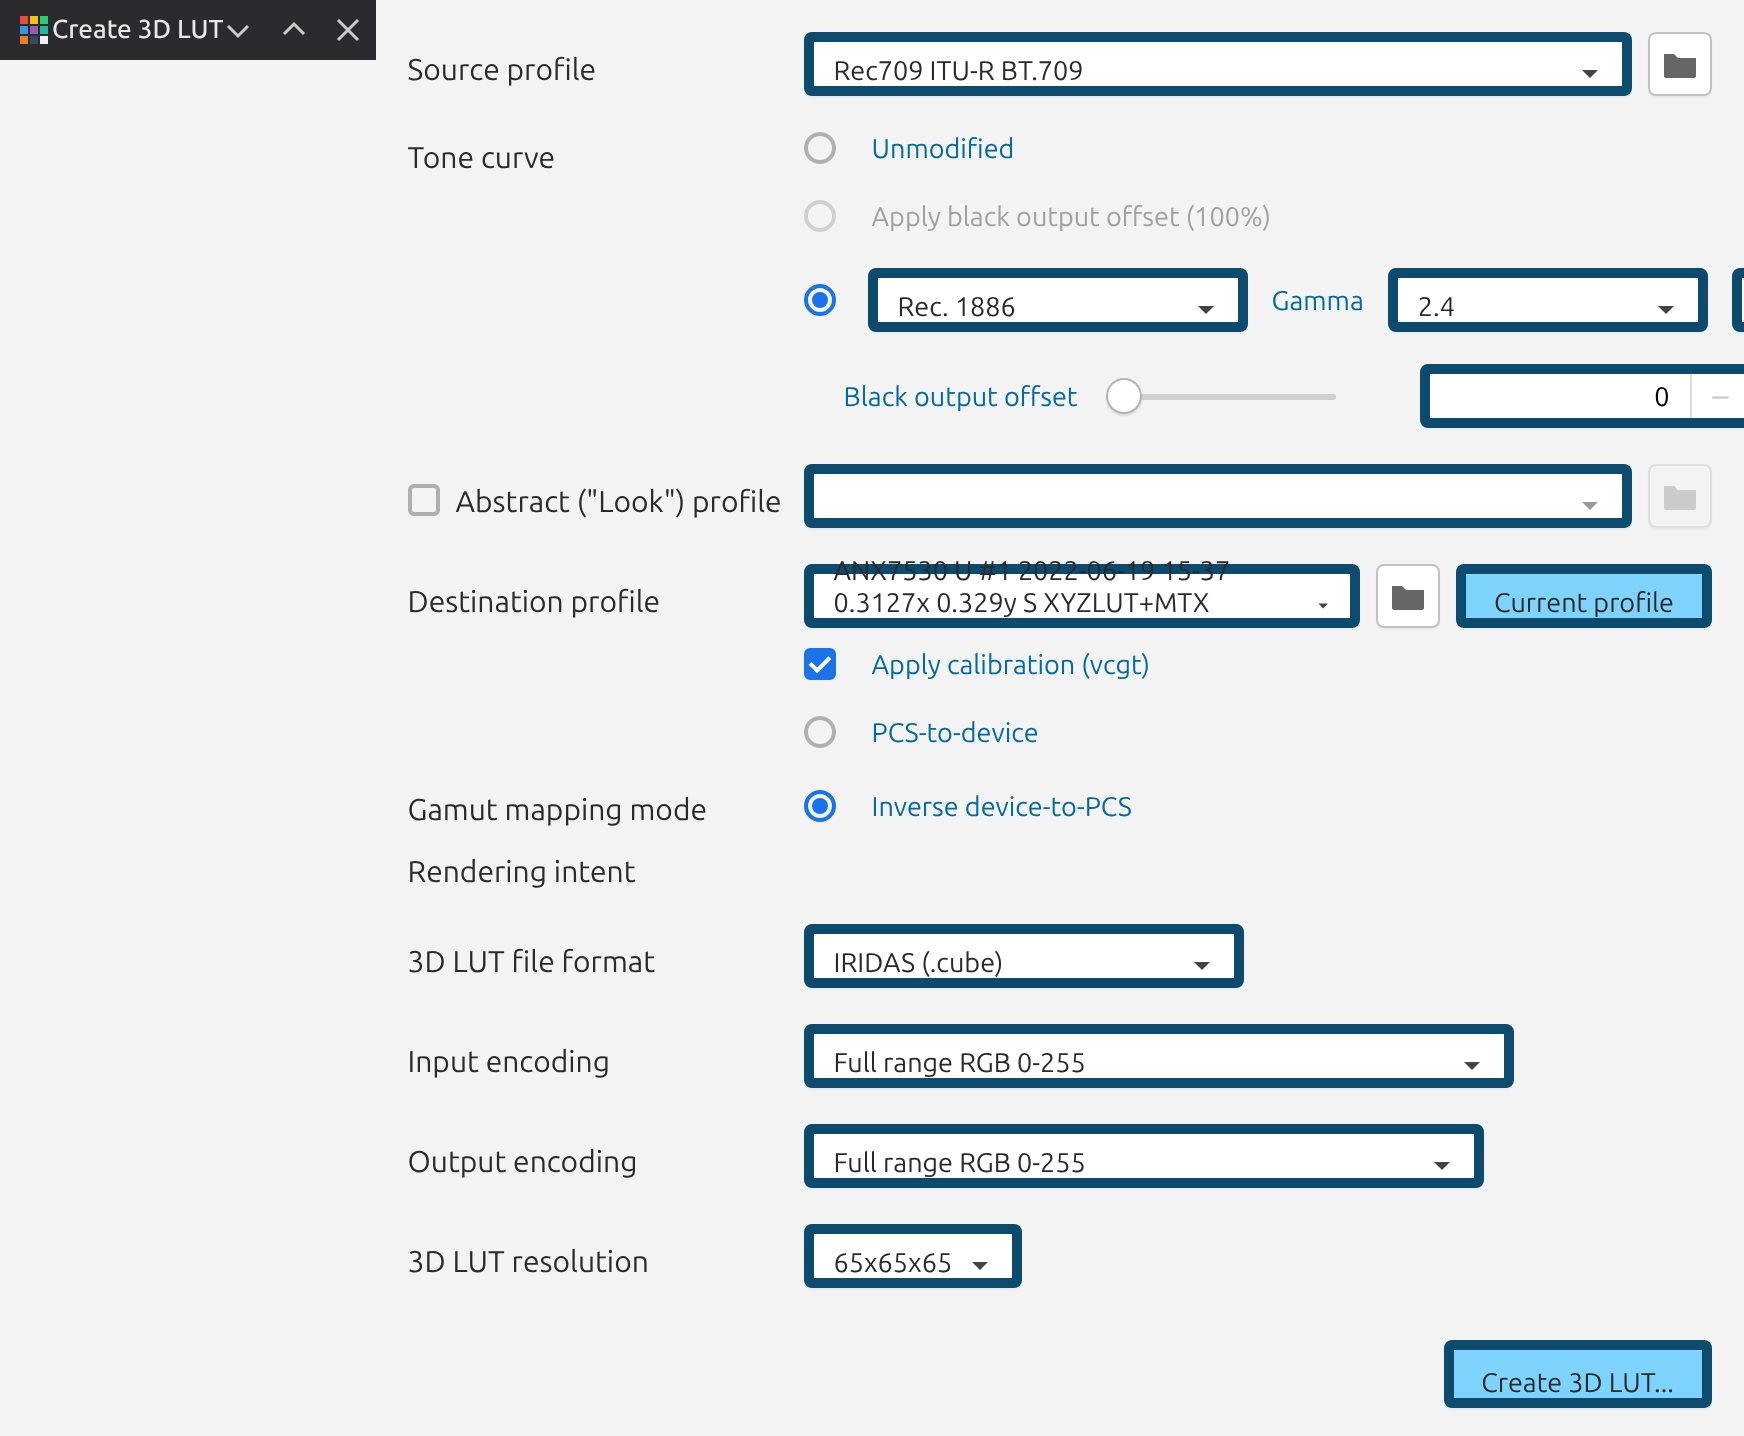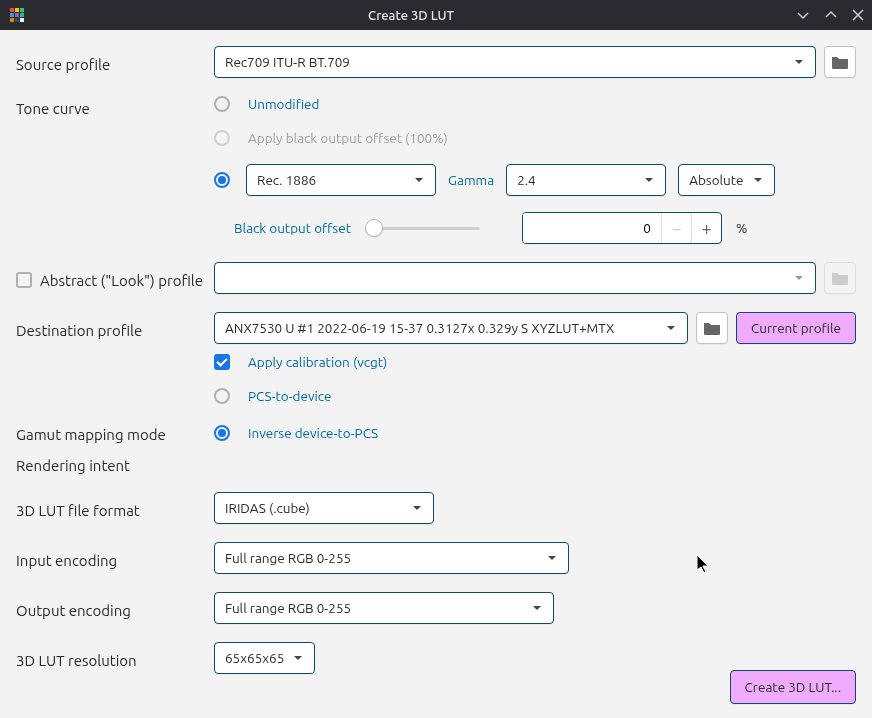--- a/index.html
+++ b/index.html
@@ -1,31 +1,31 @@
 <!DOCTYPE html>
 <html><head>
 <meta charset="utf-8">
 <style>
   * { box-sizing: border-box; font-family: "Ubuntu", "Segoe UI", "DejaVu Sans", sans-serif; }
   body { margin:0; background:#f0f0f0; }
-  .window { width:872px; height:718px; background:#f3f3f3; display:flex; flex-direction:column; }
+  .window { width:872px; height:718px; background:#f3f3f3; display:flex; flex-direction:row; }
   .titlebar { height:30px; background:#2b2b2f; color:#e8e8e8; display:flex; align-items:center; padding:0 8px; }
   .titlebar .app-icon { width:18px; height:18px; display:flex; align-items:center; justify-content:center; }
   .titlebar .title { flex:1; text-align:center; font-size:13px; font-weight:500; }
   .titlebar .winbtns { display:flex; gap:14px; }
   .titlebar .winbtns span { cursor:pointer; color:#d0d0d0; display:flex; align-items:center; }
   .content { flex:1; padding:16px 16px 0 16px; overflow:hidden; position:relative; }
   .row { display:flex; align-items:center; margin-bottom:18px; gap:8px; }
   .row.tight { margin-bottom:10px; }
   .label-col { width:190px; font-size:15px; color:#2a2a2a; flex-shrink:0; padding-top:4px; }
   .label-col.top { align-self:flex-start; }
   .field-col { flex:1; display:flex; align-items:center; gap:8px; }
   .select, .combo, .numeric, .btn {
-    height:32px; background:#ffffff; border:1px solid #0c4a6e; border-radius:4px;
-    display:flex; align-items:center; padding:0 10px; font-size:13.5px; color:#2a2a2a;
+    height:32px; background:#ffffff; border:5px solid #0c4a6e; border-radius:4px;
+    display:flex; align-items:flex-end; padding:0 10px; font-size:13.5px; color:#2a2a2a;
     box-shadow:0 1px 1px rgba(0,0,0,.04);
   }
   .select { justify-content:space-between; cursor:pointer; }
   .select .caret, .combo .caret { margin-left:8px; }
   .combo { cursor:pointer; }
   .icon-btn {
     width:32px; height:32px; background:#ffffff; border:1px solid #c2c2c2; border-radius:4px;
     display:flex; align-items:center; justify-content:center; color:#555; cursor:pointer;
     box-shadow:0 1px 1px rgba(0,0,0,.04);
   }
@@ -42,21 +42,21 @@
   .stack { display:flex; flex-direction:column; gap:10px; flex:1; }
   .inline { display:flex; align-items:center; gap:10px; }
   .slider { position:relative; width:115px; height:16px; display:flex; align-items:center; }
   .slider .track { height:3px; background:#cfcfcf; width:100%; border-radius:2px; }
   .slider .thumb { position:absolute; left:0; top:-1px; width:18px; height:18px; background:#fff; border:1px solid #b5b5b5; border-radius:50%; box-shadow:0 1px 1px rgba(0,0,0,.1); }
   .numeric { padding:0; overflow:hidden; }
   .numeric .numval { flex:1; text-align:right; padding:0 10px; border:none; outline:none; height:100%; font-size:13.5px; font-family:inherit; width:100px; }
   .numeric .step { width:30px; height:100%; display:flex; align-items:center; justify-content:center; border-left:1px solid #dcdcdc; color:#666; cursor:pointer; font-size:18px; user-select:none; }
   .numeric .step.disabled { color:#ccc; cursor:default; }
   .unit { font-size:13.5px; color:#2a2a2a; }
-  .btn { background:#f0abfc; cursor:pointer; padding:11px 14px; }
+  .btn { background:#7dd3fc; cursor:pointer; padding:0 14px; }
   .footer { position:absolute; bottom:14px; right:16px; }
   .footer .btn { height:34px; }
   svg.caret { width:12px; height:12px; }
   svg.folder { width:18px; height:16px; }
   .cursor-pointer { position:absolute; left:697px; top:525px; pointer-events:none; }
 </style>
 </head>
 <body>
 
 <div class="window">

